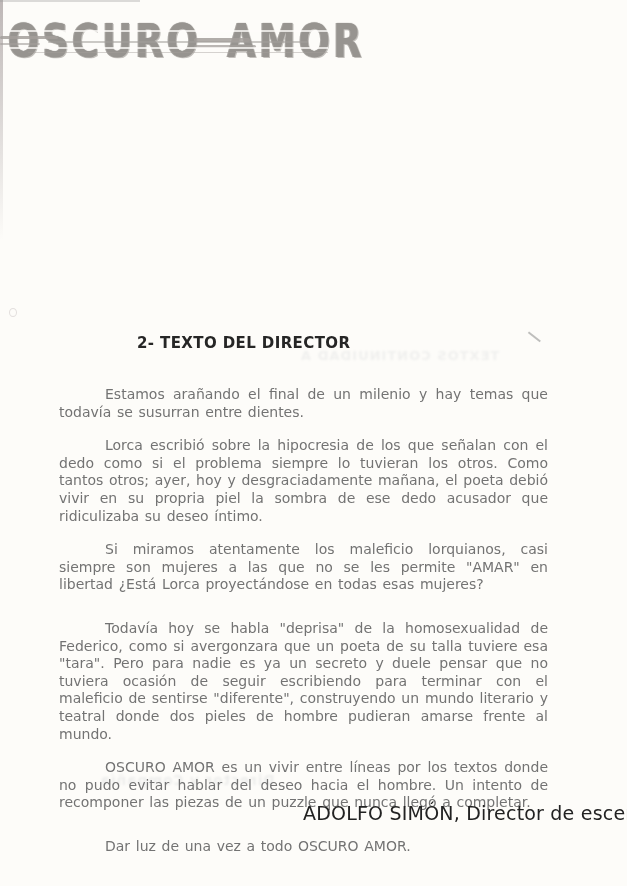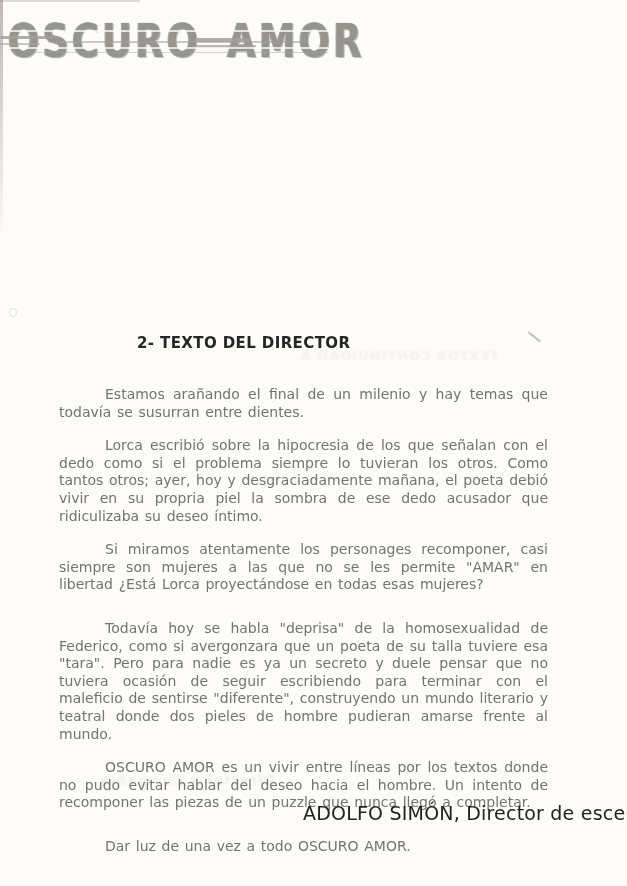--- a/index.html
+++ b/index.html
@@ -119,21 +119,21 @@
     <div class="logo-white w1"></div>
     <div class="logo-white w2"></div>
     <div class="logo-white w3"></div>
   </div>
 
   <div class="heading">2- TEXTO DEL DIRECTOR</div>
 
   <div class="body-text">
     <p>Estamos arañando el final de un milenio y hay temas que todavía se susurran entre dientes.</p>
     <p>Lorca escribió sobre la hipocresia de los que señalan con el dedo como si el problema siempre lo tuvieran los otros. Como tantos otros; ayer, hoy y desgraciadamente mañana, el poeta debió vivir en su propria piel la sombra de ese dedo acusador que ridiculizaba su deseo íntimo.</p>
-    <p class="gap-after">Si miramos atentamente los personages recomponer, casi siempre son mujeres a las que no se les permite "AMAR" en libertad ¿Está Lorca proyectándose en todas esas mujeres?</p>
+    <p class="gap-after">Si miramos atentamente los maleficio lorquianos, casi siempre son mujeres a las que no se les permite "AMAR" en libertad ¿Está Lorca proyectándose en todas esas mujeres?</p>
     <p>Todavía hoy se habla "deprisa" de la homosexualidad de Federico, como si avergonzara que un poeta de su talla tuviere esa "tara". Pero para nadie es ya un secreto y duele pensar que no tuviera ocasión de seguir escribiendo para terminar con el maleficio de sentirse "diferente", construyendo un mundo literario y teatral donde dos pieles de hombre pudieran amarse frente al mundo.</p>
     <p class="gap-after">OSCURO AMOR es un vivir entre líneas por los textos donde no pudo evitar hablar del deseo hacia el hombre. Un intento de recomponer las piezas de un puzzle que nunca llegó a completar.</p>
     <p class="closing">Dar luz de una vez a todo OSCURO AMOR.</p>
   </div>
 
   <div class="signature">ADOLFO SIMÓN, Director de escena</div>
 
 </div>
 
 </body></html>

